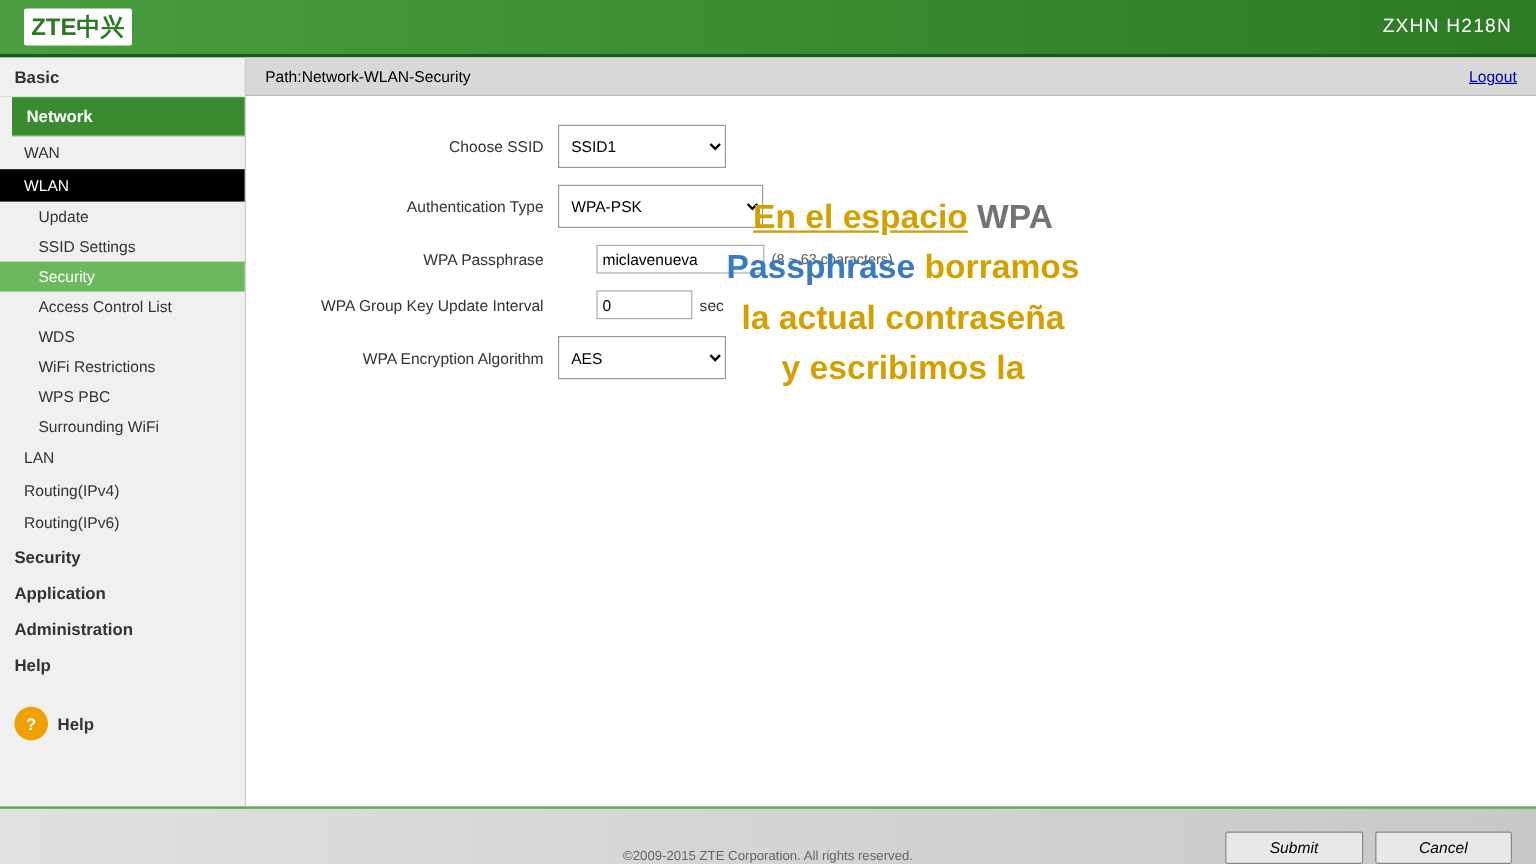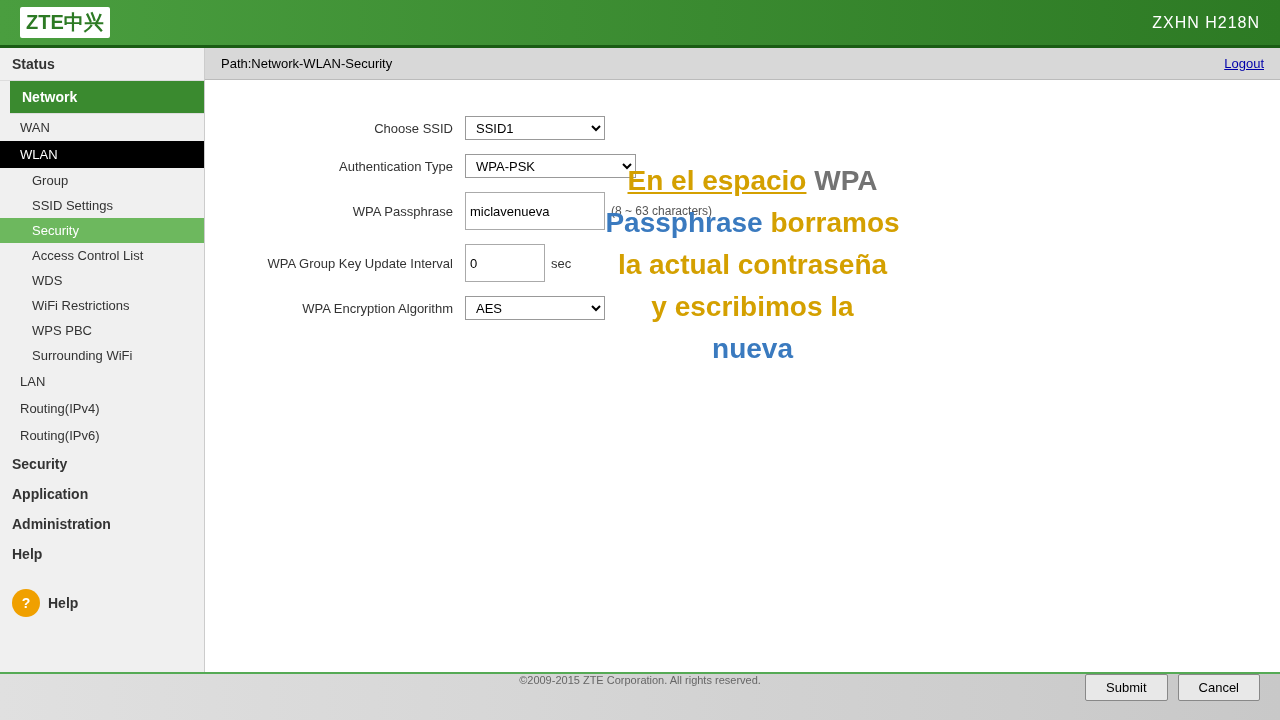--- a/index.html
+++ b/index.html
@@ -141,21 +141,21 @@
     }
     .logout-link {
       color: #0000aa;
       text-decoration: underline;
       cursor: pointer;
       font-size: 13px;
     }
 
     .form-area {
       flex: 1;
-      padding: 36px 30px;
+      padding: 24px 30px;
       position: relative;
     }
 
     .form-row {
       display: flex;
       align-items: center;
       margin-bottom: 14px;
     }
     .form-label {
       text-align: right;
@@ -168,27 +168,28 @@
     .form-control {
       font-size: 13px;
     }
     select.form-select {
       padding: 3px 6px;
       font-size: 13px;
       border: 1px solid #999;
       background: white;
       min-width: 140px;
       cursor: pointer;
-      height: 24px;
+      height: 36px;
     }
     input.form-input {
       padding: 2px 4px;
       font-size: 13px;
       border: 1px solid #aaa;
-      height: 38px;
+      height: 24px;
+      margin-left: 32px;
     }
     .hint-text {
       font-size: 12px;
       color: #555;
       margin-left: 6px;
     }
     .unit-text {
       font-size: 13px;
       color: #333;
       margin-left: 6px;
@@ -208,38 +209,39 @@
       font-size: 28px;
       font-weight: bold;
     }
 
     
     #footer {
       height: 48px;
       background: linear-gradient(to right, #e0e0e0, #c8c8c8);
       border-top: 2px solid #5a5;
       display: flex;
-      align-items: flex-start;
+      align-items: flex-end;
       justify-content: flex-end;
       padding: 0 20px;
       gap: 10px;
     }
     .footer-copyright {
       position: absolute;
       left: 50%;
       transform: translateX(-50%);
       font-size: 11px;
       color: #666;
     }
     .btn {
-      padding: 5px 20px;
+      padding: 5px 36px;
       font-size: 13px;
       cursor: pointer;
       border: 1px solid #888;
       border-radius: 2px;
+      font-style: italic;
     }
     .btn-submit {
       background: #e8e8e8;
     }
     .btn-cancel {
       background: #e8e8e8;
     }
   </style>
 </head>
 <body>
@@ -247,25 +249,25 @@
 <div id="header">
   <div class="logo">
     <span class="logo-zte">ZTE中兴</span>
   </div>
   <span class="device-name">ZXHN H218N</span>
 </div>
 
 <div id="main-layout">
 
   <div id="sidebar">
-    <div class="nav-top-item">Status</div>
+    <div class="nav-top-item">Basic</div>
     <div class="nav-top-item active">Network</div>
     <div class="nav-sub-item">WAN</div>
     <div class="nav-sub-item active">WLAN</div>
-    <div class="nav-sub-sub-item">Group</div>
+    <div class="nav-sub-sub-item">Update</div>
     <div class="nav-sub-sub-item">SSID Settings</div>
     <div class="nav-sub-sub-item active">Security</div>
     <div class="nav-sub-sub-item">Access Control List</div>
     <div class="nav-sub-sub-item">WDS</div>
     <div class="nav-sub-sub-item">WiFi Restrictions</div>
     <div class="nav-sub-sub-item">WPS PBC</div>
     <div class="nav-sub-sub-item">Surrounding WiFi</div>
     <div class="nav-sub-item">LAN</div>
     <div class="nav-sub-item">Routing(IPv4)</div>
     <div class="nav-sub-item">Routing(IPv6)</div>
@@ -343,21 +345,20 @@
         <div class="overlay-line">
           <span style="color:#d4a000;text-decoration:underline;">En el espacio</span>
           <span style="color:#3a7abf;"> </span><span style="color:#737373;">WPA</span>
         </div>
         <div class="overlay-line">
           <span style="color:#3a7abf;">Passphrase</span>
           <span style="color:#d4a000;"> </span><span style="color:#d4a000;">borramos</span>
         </div>
         <div class="overlay-line" style="color:#d4a000;">la actual contraseña</div>
         <div class="overlay-line" style="color:#d4a000;">y escribimos la</div>
-        <div class="overlay-line" style="color:#3a7abf;">nueva</div>
       </div>
 
     </div>
   </div>
 </div>
 
 <div id="footer" style="position:relative;">
   <span class="footer-copyright">©2009-2015 ZTE Corporation. All rights reserved.</span>
   <button class="btn btn-submit">Submit</button>
   <button class="btn btn-cancel">Cancel</button>

